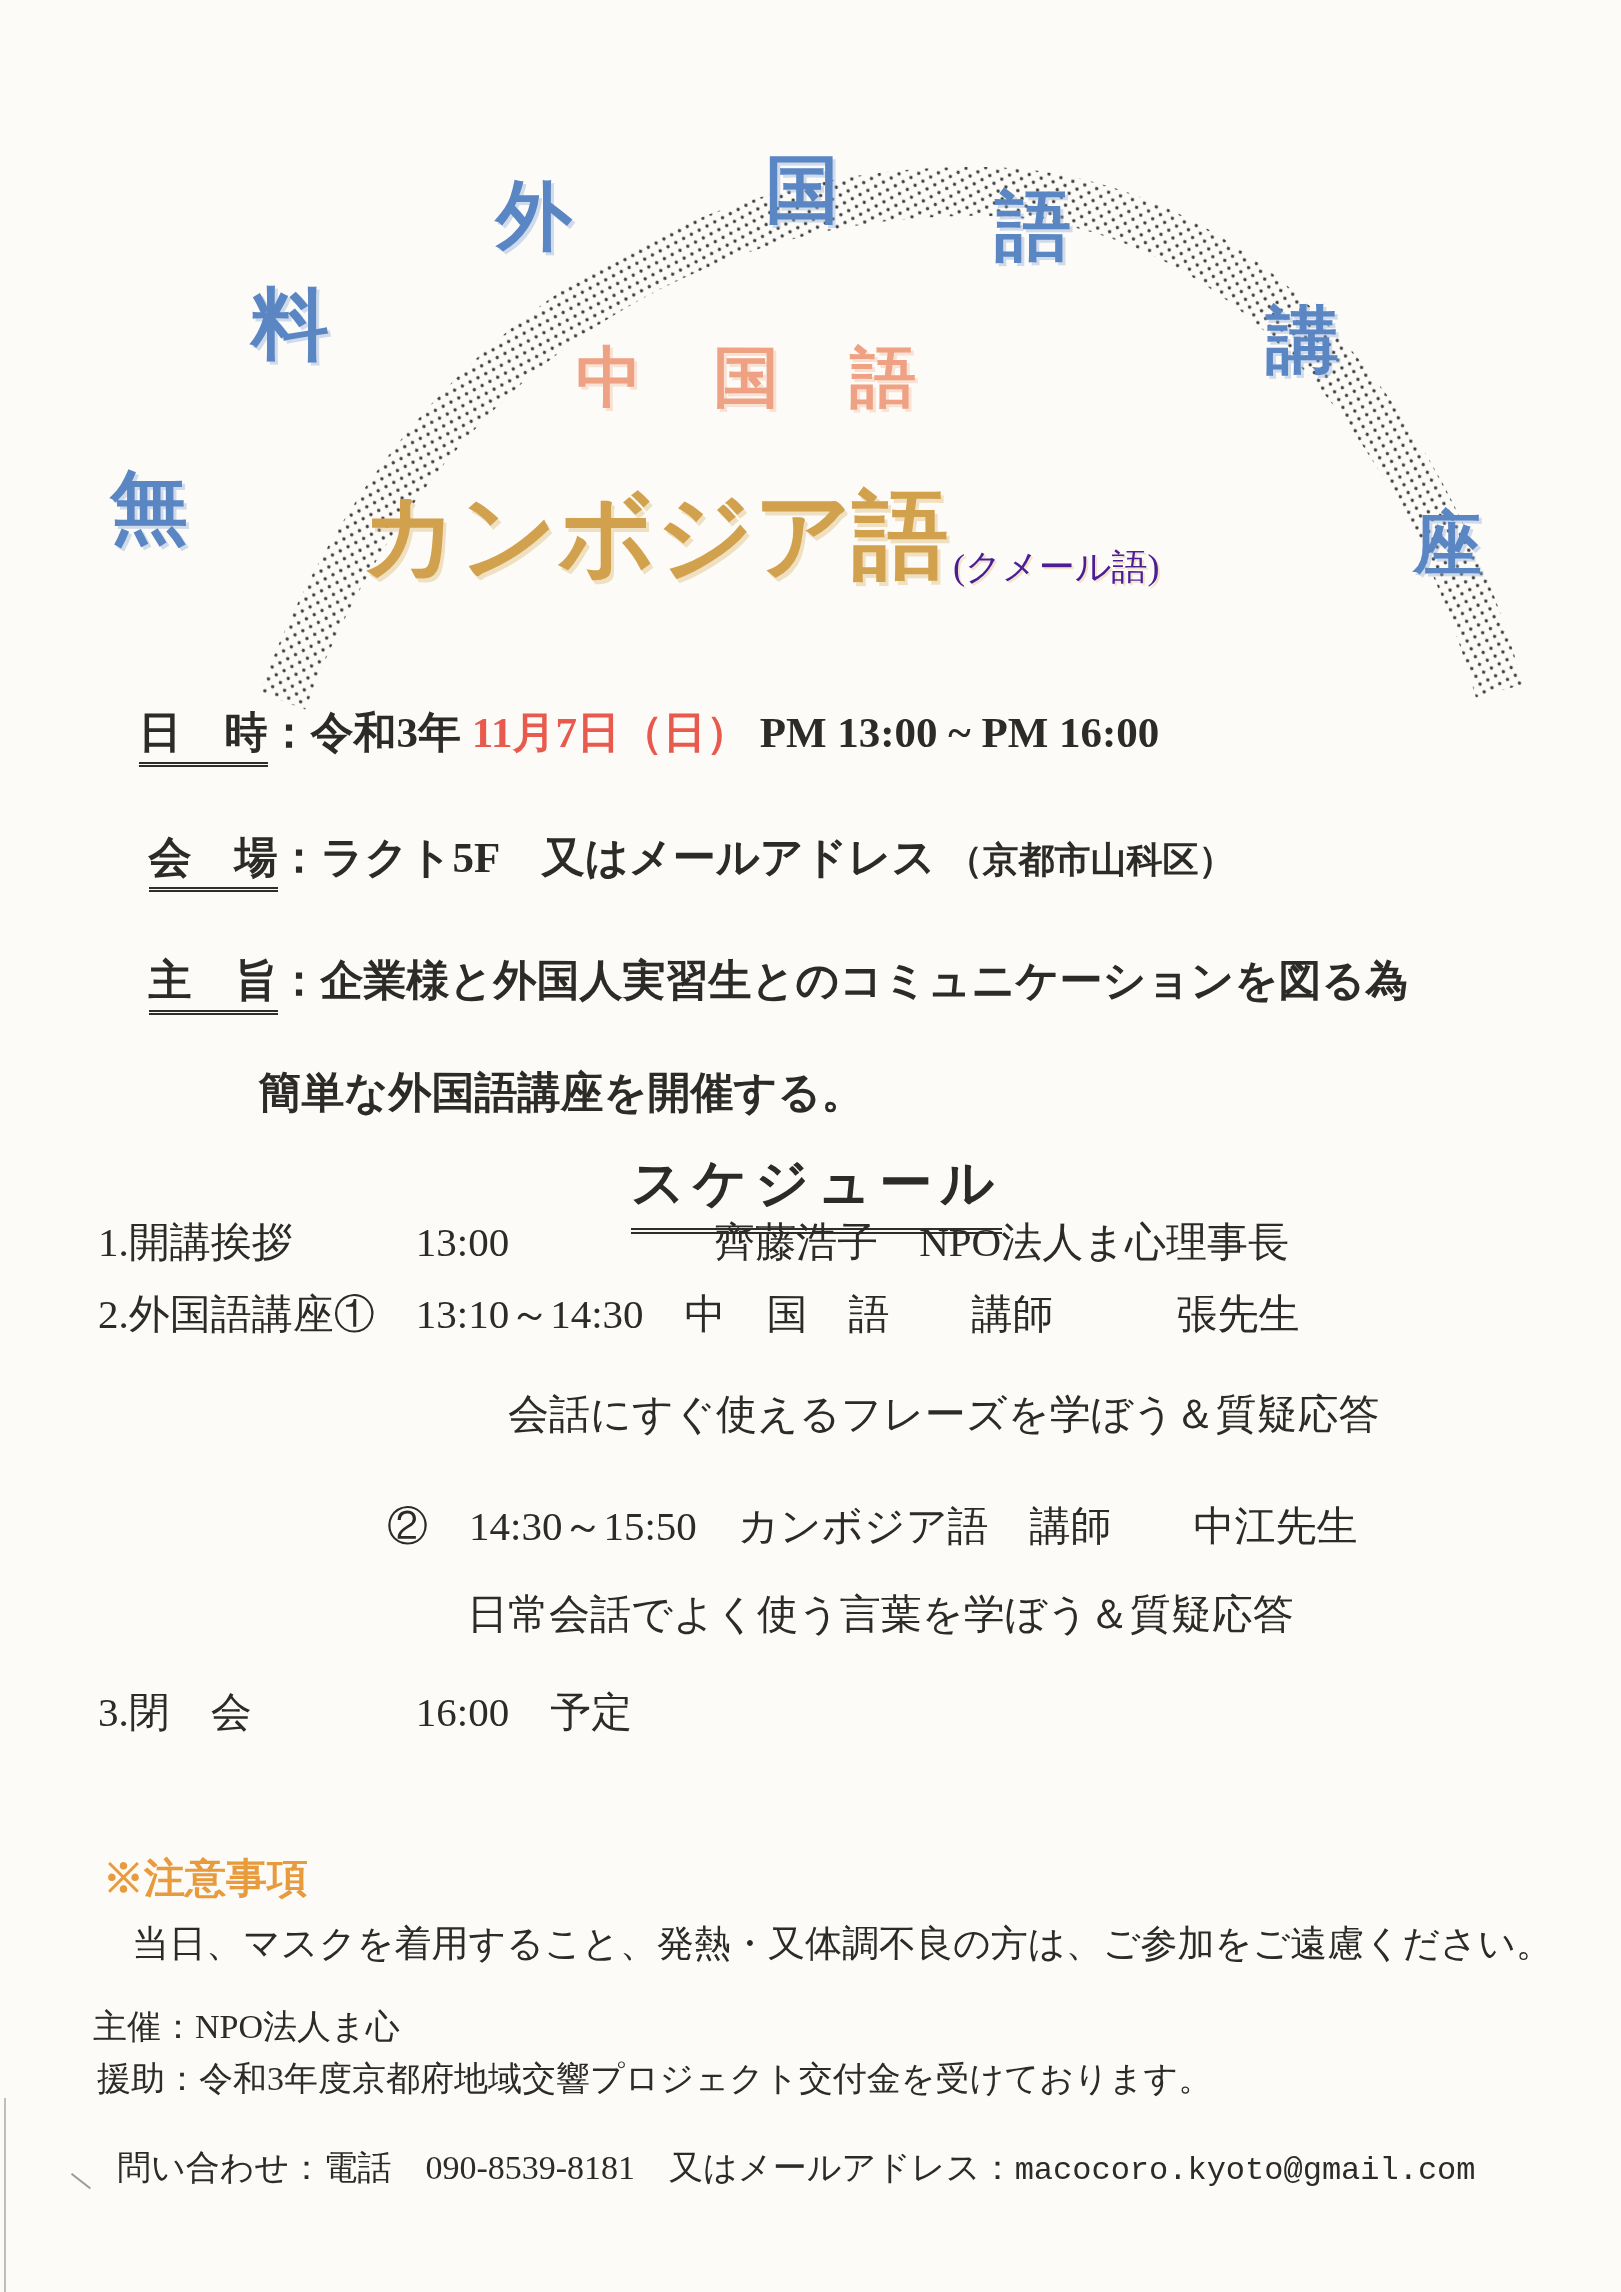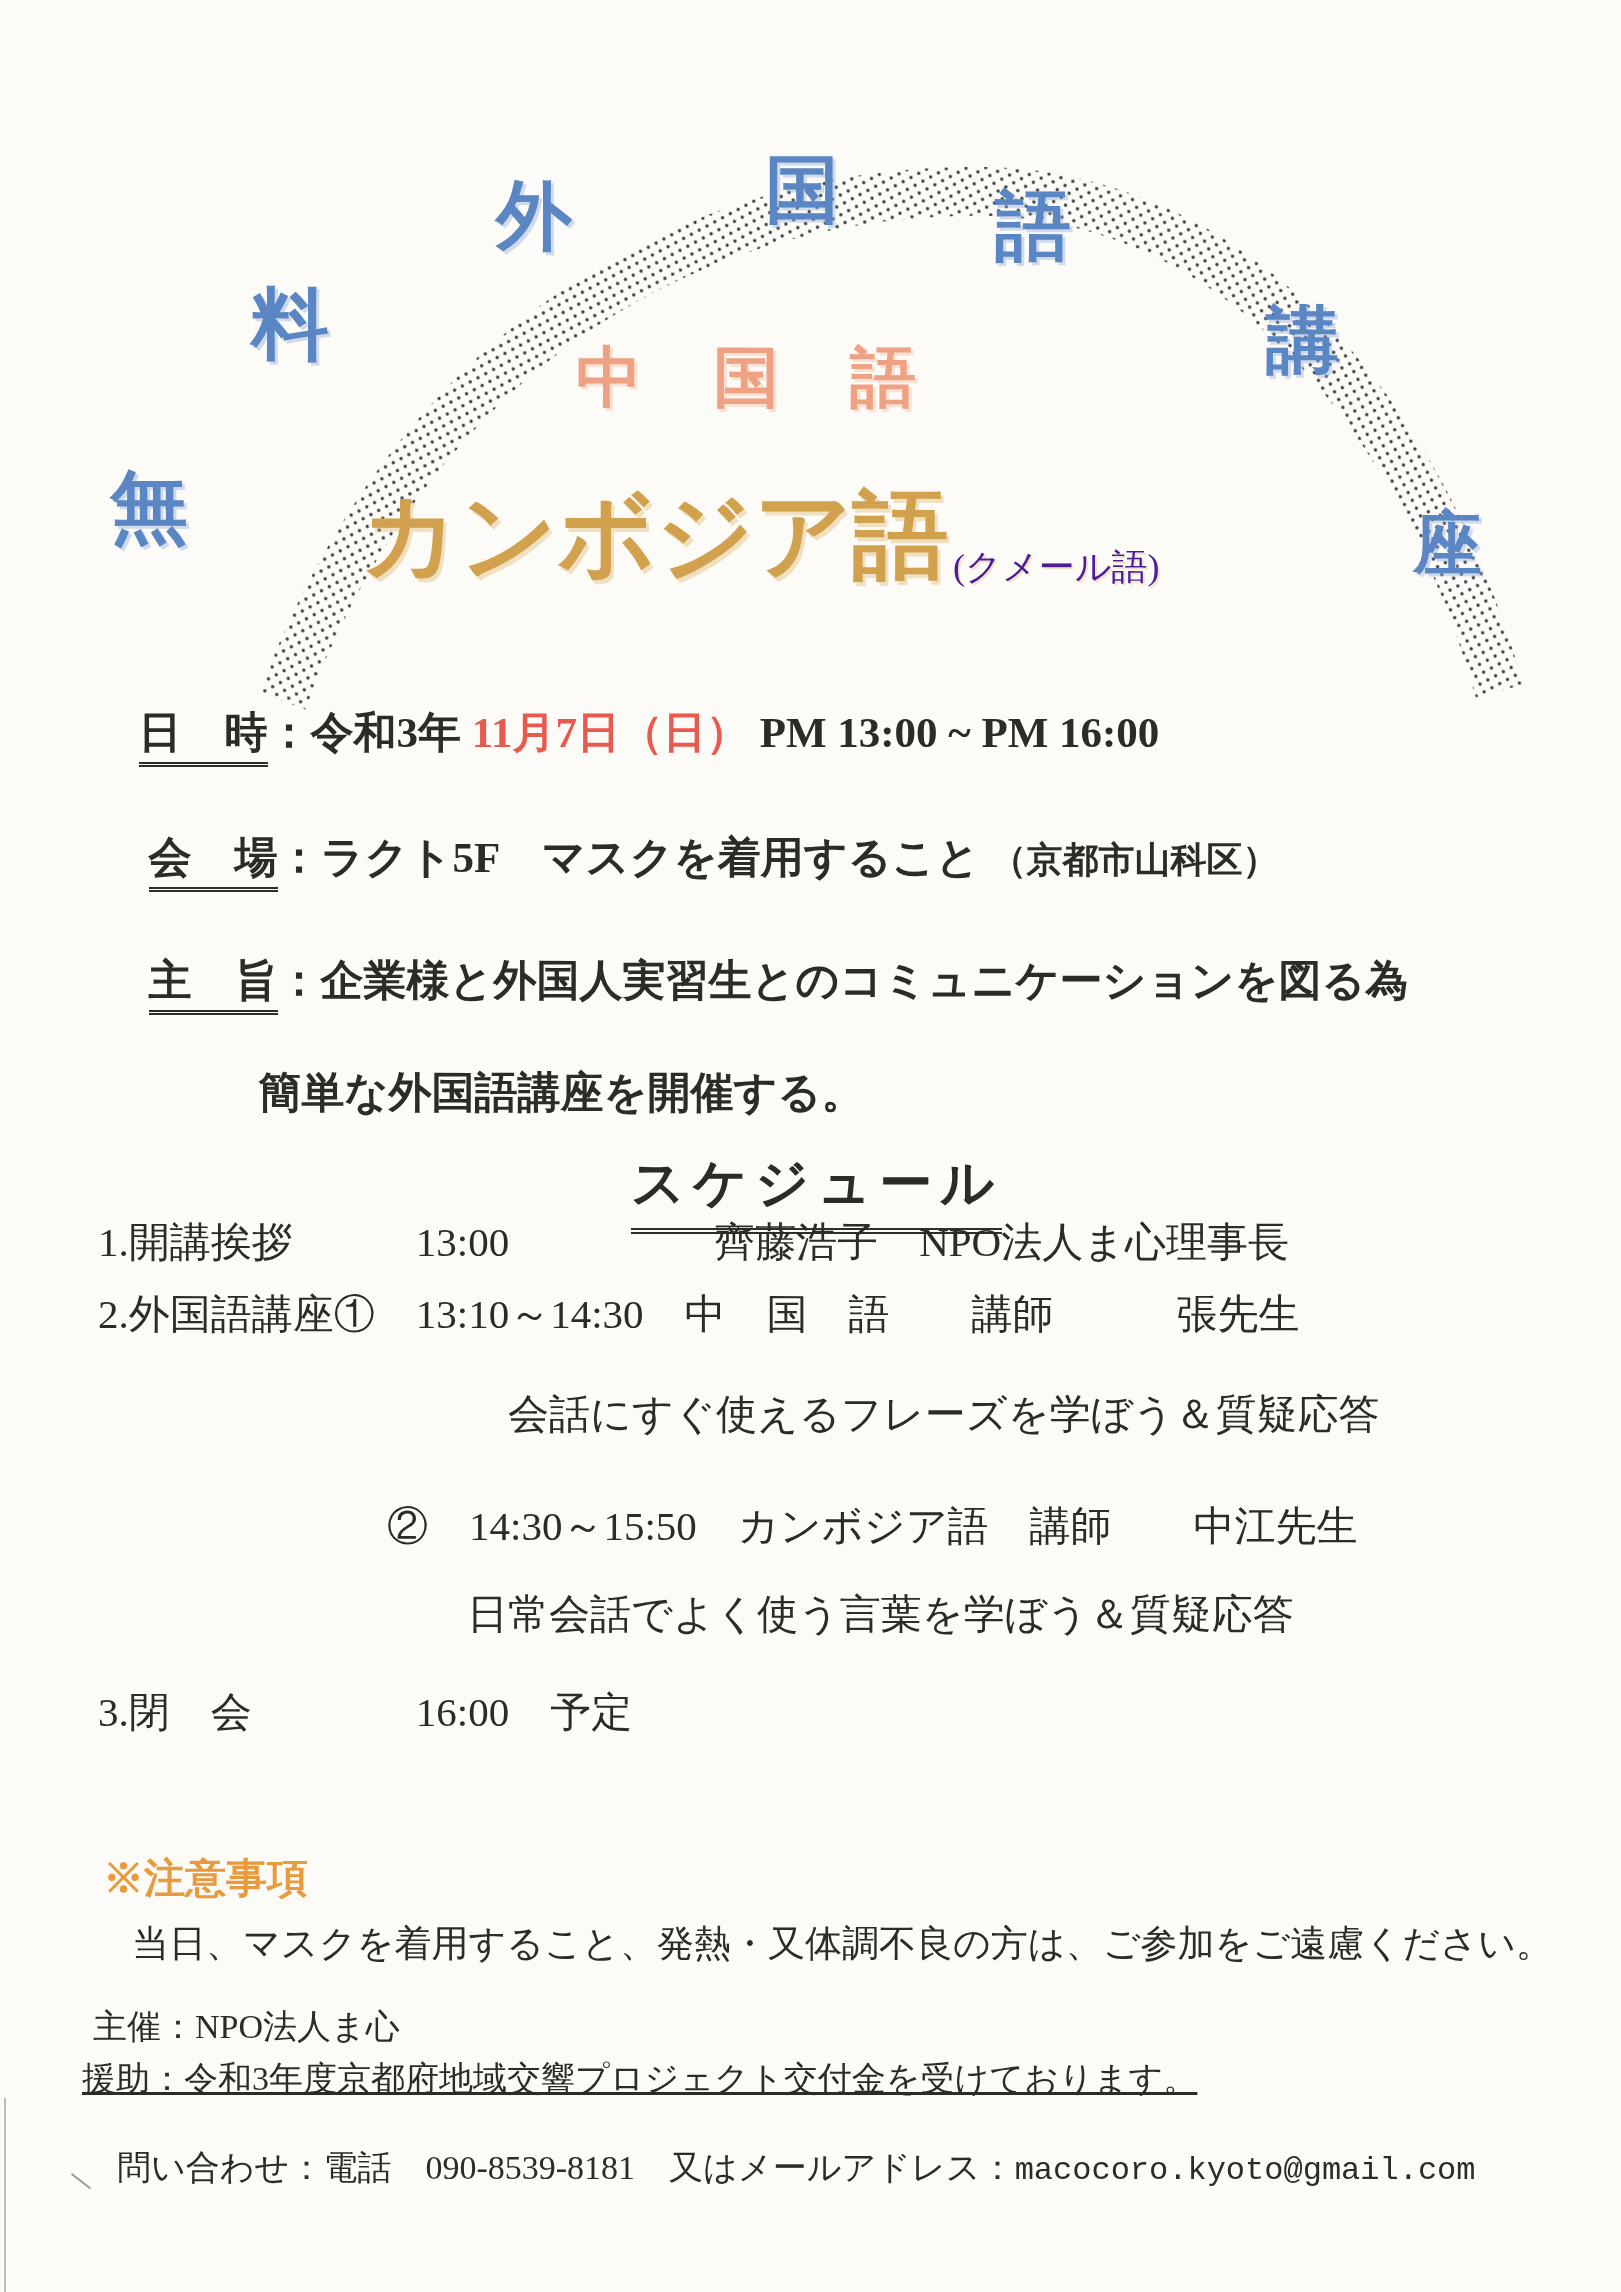--- a/index.html
+++ b/index.html
@@ -59,21 +59,21 @@
   .r1{left:98px;top:1290px;}
   .r2{left:508px;top:1390px;}
   .r3{left:387px;top:1502px;}
   .r4{left:467px;top:1590px;}
   .r5{left:98px;top:1688px;}
   
   .notes-heading{left:103px;top:1851px;font-size:41px;font-weight:700;color:#e89b3d;}
   .notes-body{left:132px;top:1919px;font-size:37px;font-weight:500;white-space:pre;}
   .footer-line{position:absolute;font-size:34px;font-weight:500;white-space:pre;}
   .f0{left:93px;top:2004px;}
-  .f1{left:82px;top:2056px;text-decoration:underline;}
+  .f1{left:97px;top:2056px;}
   .f2{left:100px;top:2107px;}
   .email{font-family:"Liberation Mono","DejaVu Sans Mono",monospace;font-size:32px;}
   
   .edge-line{left:3.9px;top:2098px;width:2px;height:195px;background:#bdbdbd;}
   .corner-mark{left:69px;top:2180px;width:23.5px;height:2px;background:#9a9a9a;transform:rotate(38deg);}
 </style>
 </head>
 <body>
 
 <svg class="abs" style="left:0;top:0;" width="1621" height="745" viewBox="0 0 1654 760">
@@ -95,21 +95,21 @@
 
 <span class="abs chinese-title">中国語</span>
 <span class="abs cambodia-title">カンボジア語</span>
 <span class="abs cambodia-sub">(クメール語)</span>
 
 <div class="info-line" style="left:117px;top:652px;">
   <span class="dbl-underline">日　時</span><span>：</span><span>令和3年 </span><span class="red-text">11月7日（日）</span><span> PM 13:00 ~ PM 16:00</span>
 </div>
 
 <div class="info-line" style="left:127px;top:777px;">
-  <span class="dbl-underline">会　場</span><span>：</span><span>ラクト5F　マスクを着用すること </span><span class="venue-note">（京都市山科区）</span>
+  <span class="dbl-underline">会　場</span><span>：</span><span>ラクト5F　又はメールアドレス </span><span class="venue-note">（京都市山科区）</span>
 </div>
 
 <div class="info-line" style="left:127px;top:900px;">
   <span class="dbl-underline">主　旨</span><span>：</span><span>企業様と外国人実習生とのコミュニケーションを図る為</span>
 </div>
 <div class="info-line" style="left:237px;top:1012px;">
   <span>簡単な外国語講座を開催する。</span>
 </div>
 
 <div class="abs schedule-heading">スケジュール</div>

